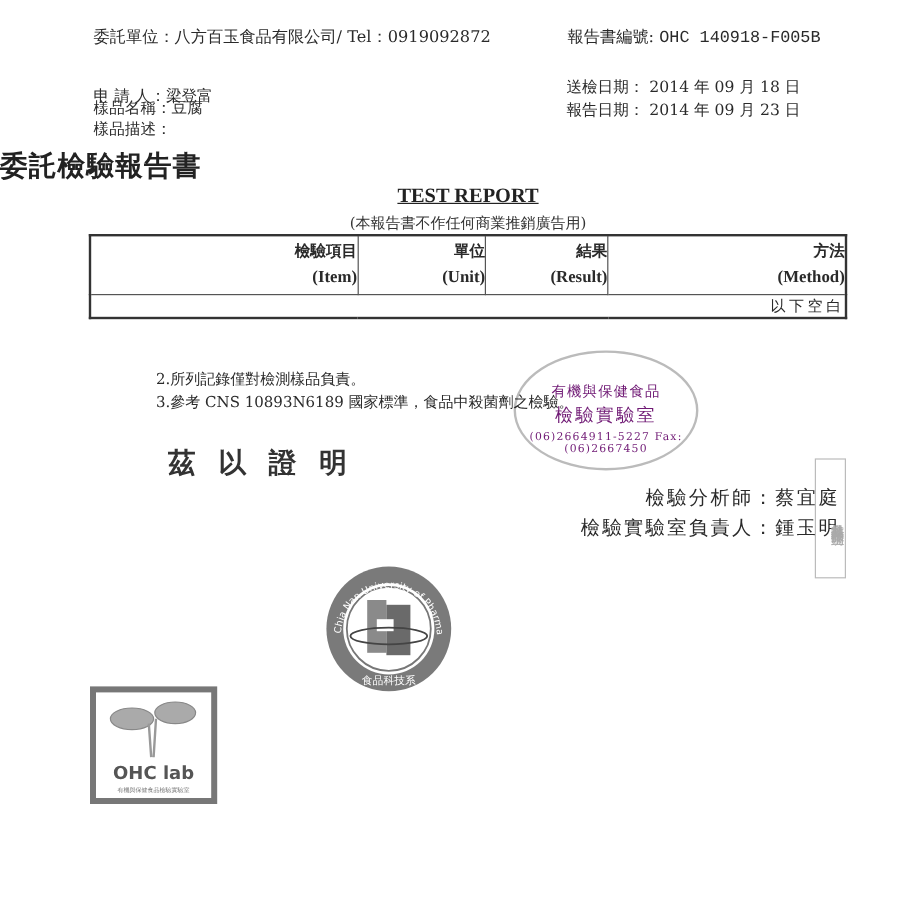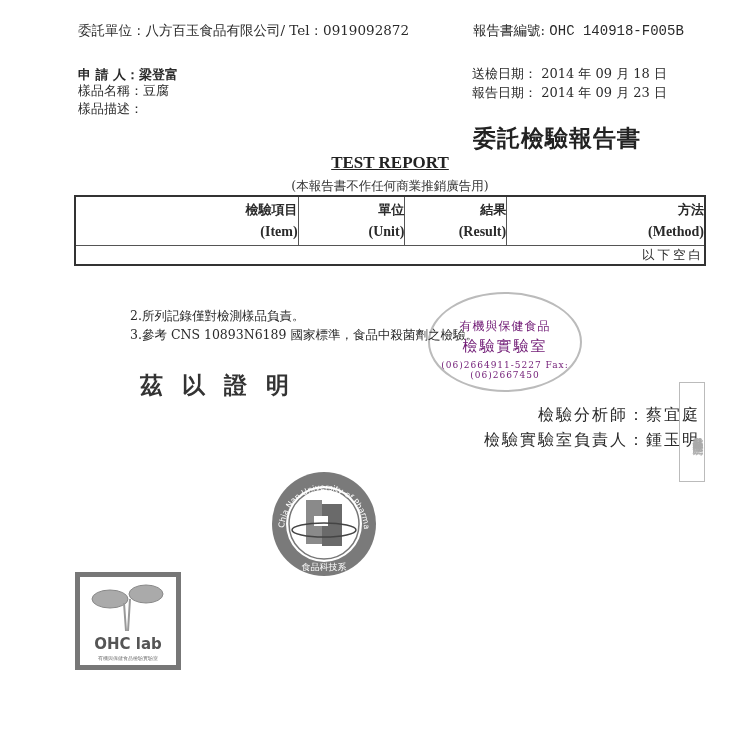--- a/index.html
+++ b/index.html
@@ -3,21 +3,21 @@
 <meta charset="utf-8">
 <style>
   html, body { margin:0; padding:0; }
   body { width:750px; height:750px; background:#ffffff; position:relative; overflow:hidden;
          font-family:"DejaVu Serif", "Liberation Serif", serif; color:#2a2a2a; }
   .abs { position:absolute; white-space:nowrap; }
   .hdr-left { left:78px; top:22px; font-size:13.5px; }
   .hdr-right { left:473px; top:22px; font-size:13.5px; }
   .meta { left:78px; font-size:13px; line-height:20px; }
   .dates { left:472px; font-size:13px; line-height:20px; }
-  .title-zh { left:0; width:641px; text-align:right; top:123px; font-size:23px; font-weight:bold; color:#222; letter-spacing:1px; }
+  .title-zh { left:0; width:641px; text-align:left; top:123px; font-size:23px; font-weight:bold; color:#222; letter-spacing:1px; }
   .title-en { left:0; width:780px; text-align:center; top:153px; font-size:17px; font-weight:bold;
               font-family:"Liberation Serif", serif; text-decoration:underline; color:#222; }
   .title-note { left:0; width:780px; text-align:center; top:178px; font-size:12.5px; color:#333; }
   table.report { position:absolute; left:74px; top:195px; width:632px; border-collapse:collapse;
                  border:2px solid #333; font-size:13px; }
   table.report td { border:1px solid #555; text-align:right; padding:0; }
   .hrow td { height:48px; font-weight:bold; line-height:22px; }
   .hrow td .en { font-family:"Liberation Serif", serif; font-size:14px;padding-left:16px; }
   .drow td { height:41px; }
   .frow td { height:18px; font-size:12.5px; letter-spacing:3px; }
@@ -44,21 +44,21 @@
 <body>
 
 <div class="abs hdr-left">
   <span>委託單位：</span><span>八方百玉食品有限公司/ Tel：0919092872</span>
 </div>
 <div class="abs hdr-right">
   <span>報告書編號:</span>
   <span style="font-family:Liberation Mono, monospace;font-size:14px;">OHC 140918-F005B</span>
 </div>
 
-<div class="abs meta" style="top:65px;font-weight:bold;">
+<div class="abs meta" style="top:71px;">
   <span>申 請 人：</span><span>梁登富</span>
 </div>
 <div class="abs meta" style="top:81px;">
   <span>樣品名稱：</span><span>豆腐</span>
 </div>
 <div class="abs meta" style="top:99px;">
   <span>樣品描述：</span><span></span>
 </div>
 
 <div class="abs dates" style="top:64px;">

